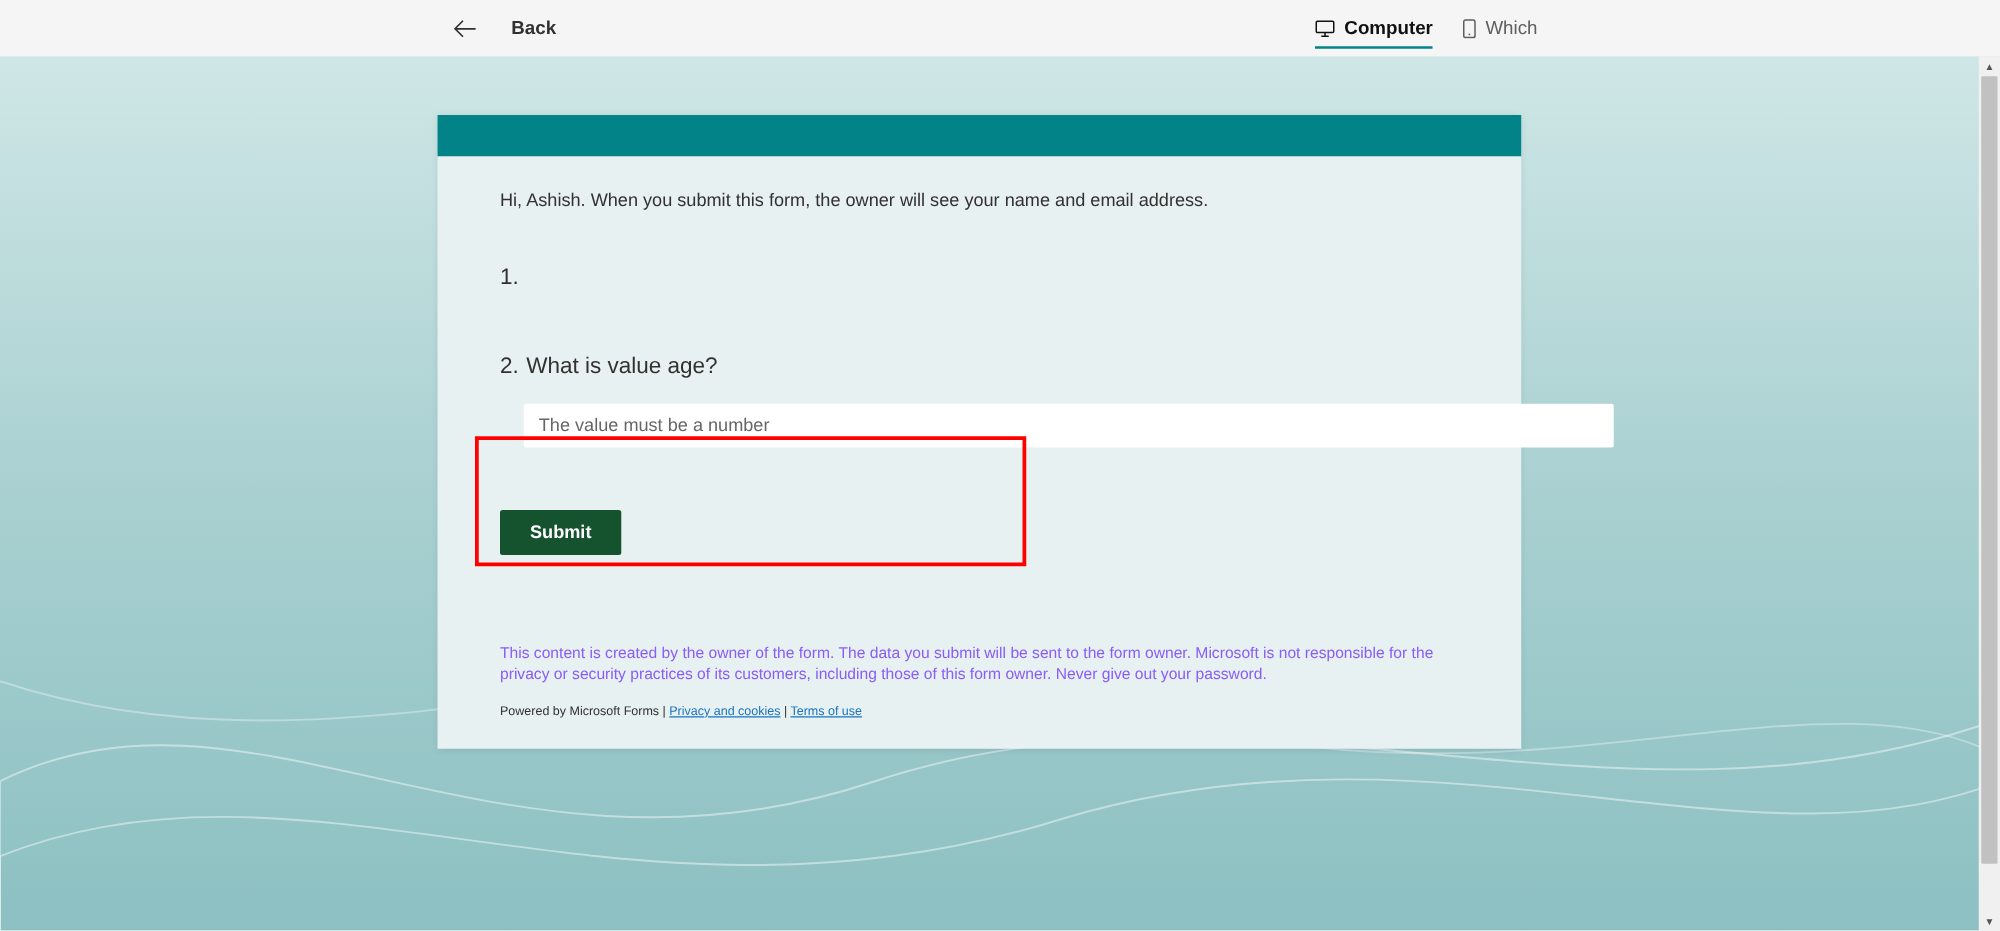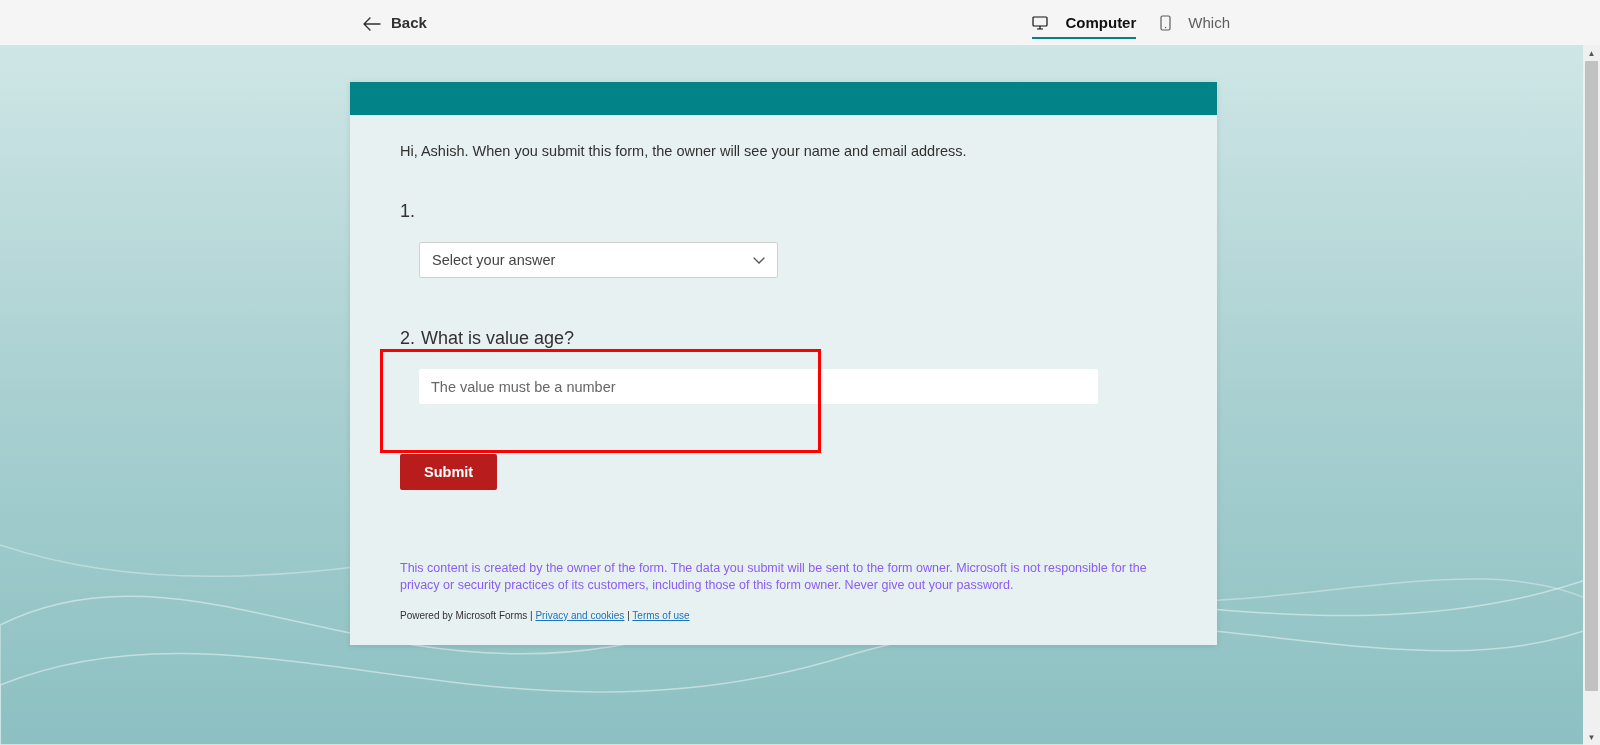--- a/index.html
+++ b/index.html
@@ -18,22 +18,22 @@
     .top-bar {
       height: 45px;
       background: #f5f5f5;
       display: flex;
       align-items: center;
       padding: 0 20px;
       position: relative;
     }
     .back-group {
       display: flex;
-      align-items: flex-end;
-      gap: 10px;
+      align-items: center;
+      gap: 28px;
       margin-left: 343px;
       cursor: pointer;
     }
     .back-arrow svg {
       display: block;
     }
     .back-text {
       font-size: 15px;
       font-weight: 600;
       color: #323130;
@@ -42,21 +42,21 @@
       position: absolute;
       right: 370px;
       display: flex;
       align-items: center;
       gap: 24px;
       height: 100%;
     }
     .device-tab {
       display: flex;
       align-items: center;
-      gap: 17px;
+      gap: 7px;
       height: 100%;
       cursor: pointer;
       color: #605e5c;
       font-size: 15px;
       position: relative;
     }
     .device-tab.active {
       color: #111;
       font-weight: 600;
     }
@@ -83,21 +83,21 @@
       position: absolute;
       bottom: 0;
       left: 0;
       width: 1600px;
       height: 400px;
       pointer-events: none;
     }
     .form-card {
       position: absolute;
       left: 350px;
-      top: 37px;
+      top: 47px;
       width: 867px;
       background: #e7f1f1;
       box-shadow: 0 1px 6px rgba(0,0,0,0.1);
     }
     .form-header-strip {
       height: 33px;
       background: #028387;
     }
     .form-body {
       padding: 28px 50px 24px 50px;
@@ -132,35 +132,35 @@
       justify-content: space-between;
       padding: 0 12px;
       cursor: pointer;
     }
     .select-placeholder {
       color: #444;
       font-size: 14.5px;
     }
     .text-input {
       margin-left: 19px;
-      width: 679px;
+      width: 872px;
       height: 35px;
       background: #ffffff;
       border: none;
       border-radius: 2px;
       padding: 0 12px;
       font-size: 14.5px;
       color: #323130;
       outline: none;
     }
     .text-input::placeholder {
       color: #666;
     }
     .submit-btn {
-      background: #b91c1c;
+      background: #14532d;
       color: #ffffff;
       border: none;
       padding: 10px 24px;
       font-size: 14.5px;
       font-weight: 600;
       border-radius: 2px;
       cursor: pointer;
       margin-bottom: 70px;
     }
     .disclaimer {
@@ -256,28 +256,20 @@
 
   <div class="form-card">
     <div class="form-header-strip"></div>
     <div class="form-body">
       <div class="intro-text">Hi, Ashish. When you submit this form, the owner will see your name and email address.</div>
 
       <div class="question-block">
         <div class="question-title-row">
           <span class="question-number">1.</span>
         </div>
-        <div class="select-box">
-          <span class="select-placeholder">Select your answer</span>
-          <span>
-            <svg width="12" height="8" viewBox="0 0 12 8">
-                <path d="M1 1 L6 6 L11 1" stroke="#555" stroke-width="1.3" fill="none" stroke-linecap="round"></path>
-              </svg>
-          </span>
-        </div>
       </div>
 
       <div class="question-block">
         <div class="question-title-row">
           <span class="question-number">2.</span>
           <span>What is value age?</span>
         </div>
         <input class="text-input" type="text" placeholder="The value must be a number" style="">
       </div>
 

